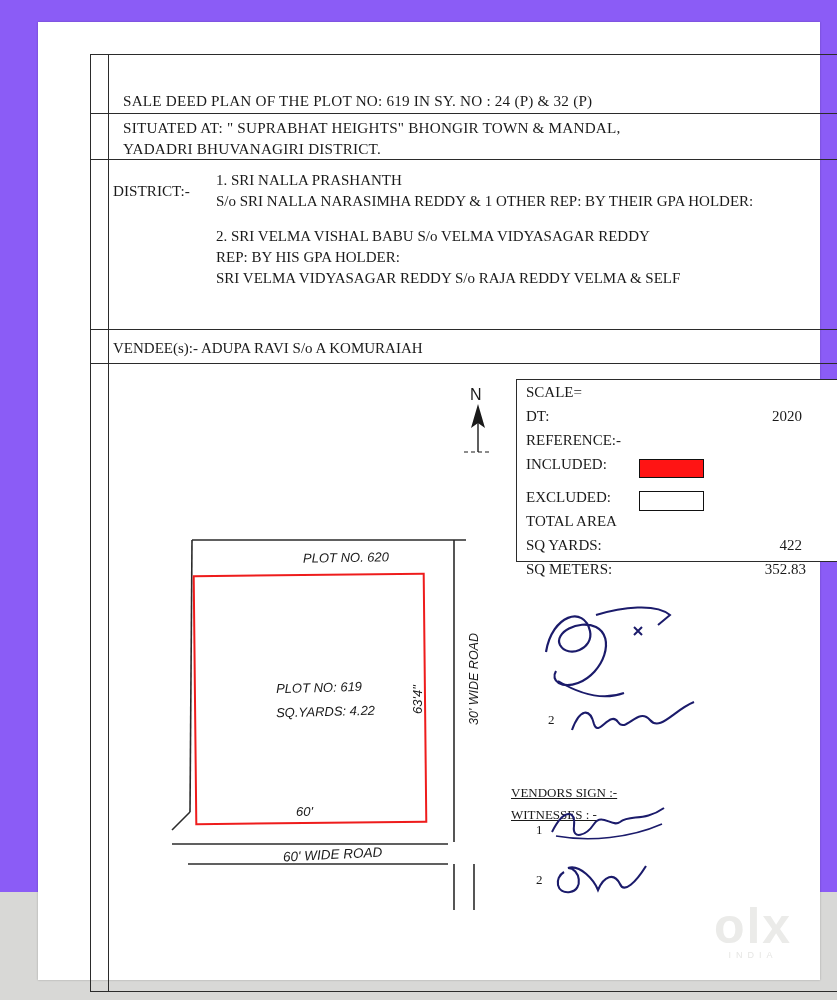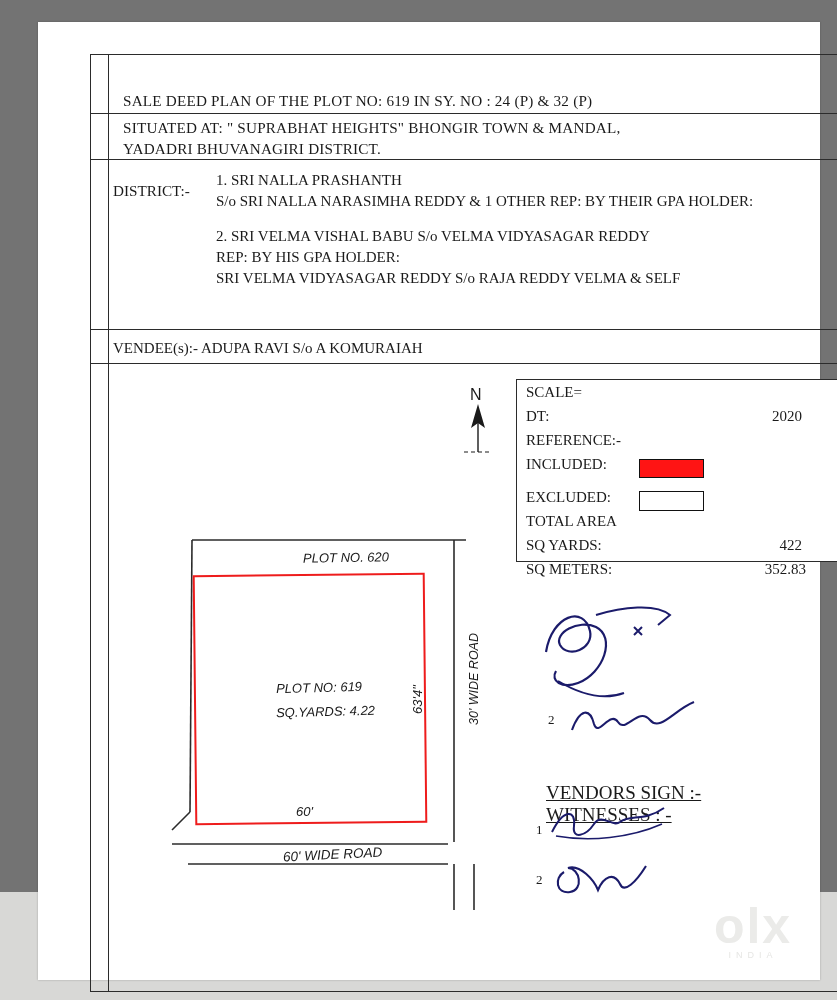--- a/index.html
+++ b/index.html
@@ -10,21 +10,21 @@
   body {
     width: 837px;
     height: 1000px;
     overflow: hidden;
     font-family: "Liberation Serif", serif;
   }
   .page {
     position: relative;
     width: 837px;
     height: 892px;
-    background: #737373;
+    background: #8b5cf6;
     text-decoration: underline;
   }
   
   .sheet {
     position: absolute;
     left: 38px;
     top: 22px;
     width: 782px;
     height: 958px;
     background: #ffffff;
@@ -229,23 +229,23 @@
     left: 135px;
     top: 335px;
     font-size: 13.5px;
     transform: rotate(-3deg);
     white-space: nowrap;
   }
 
   
   .sign-block {
     position: absolute;
-    left: 508px;
+    left: 473px;
     top: 760px;
-    font-size: 19px;
+    font-size: 13px;
     color: #1a1a1a;
   }
   .sign-block .u {
     text-decoration: underline;
     display: block;
     line-height: 22px;
     white-space: nowrap;
   }
   .witness-num {
     position: absolute;

